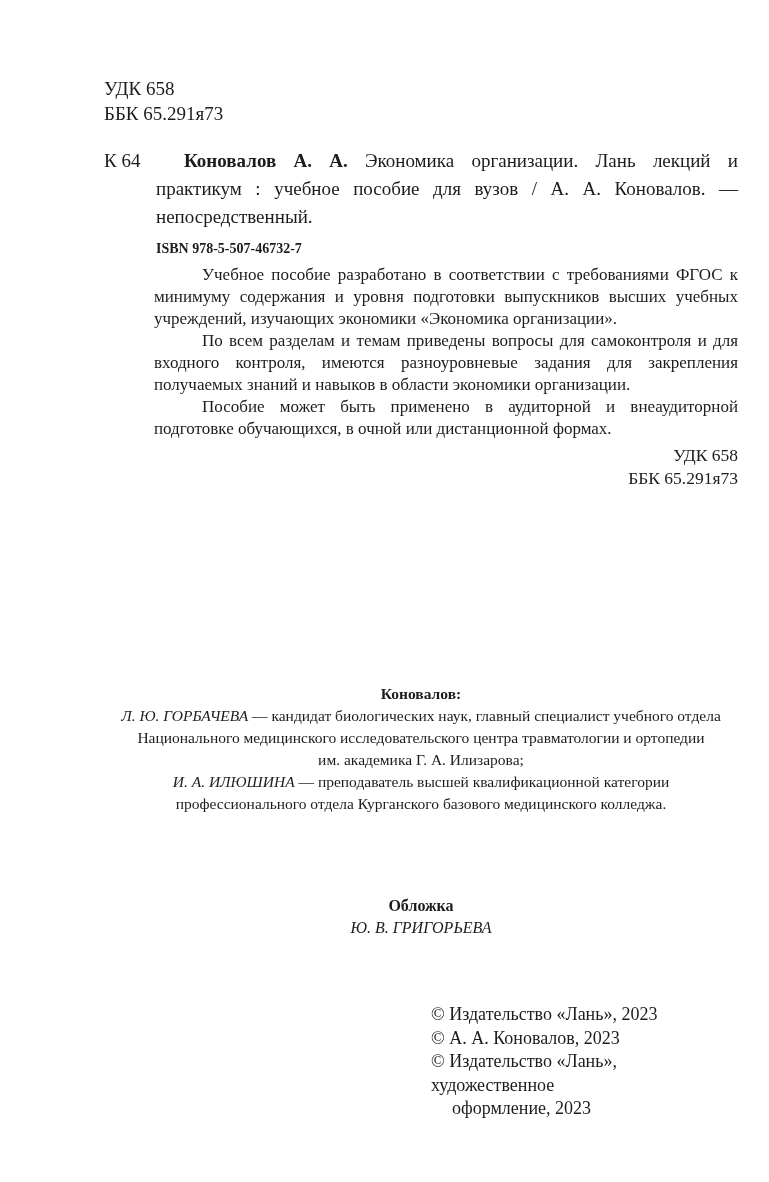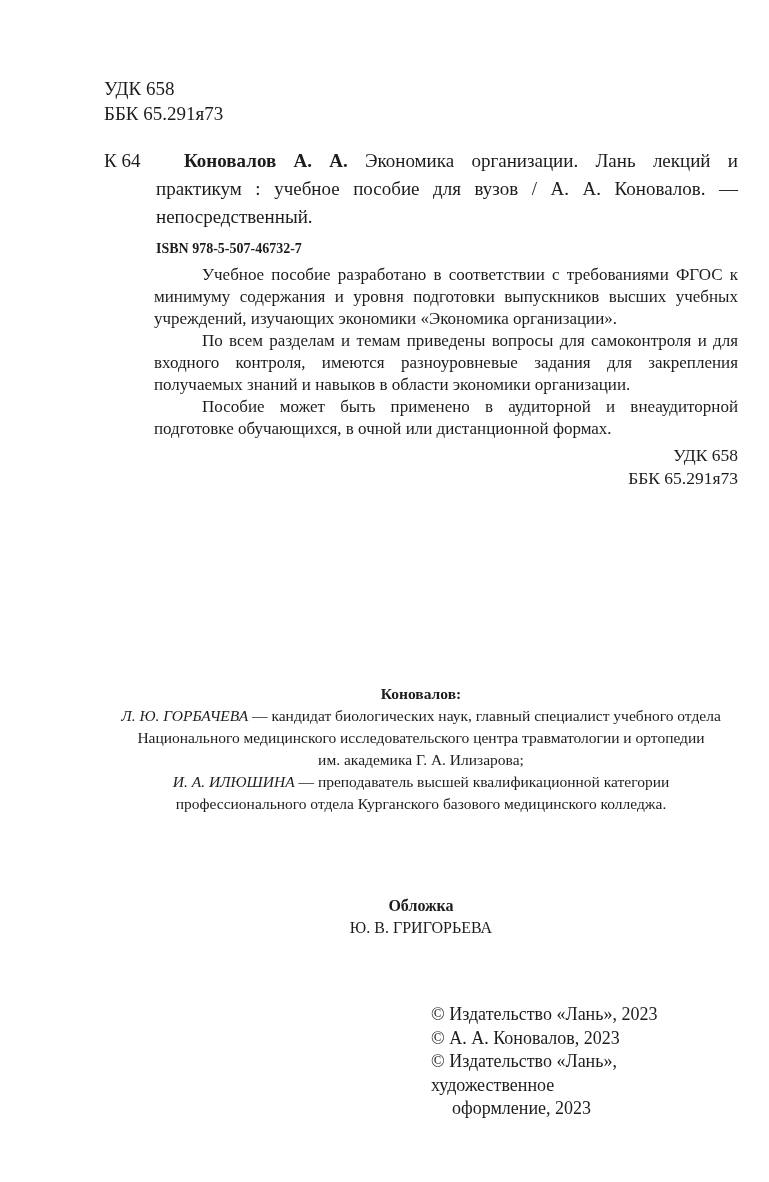--- a/index.html
+++ b/index.html
@@ -97,21 +97,21 @@
   }
 
   
   .cover {
     margin-top: 80px;
     text-align: center;
     font-size: 16px;
     line-height: 22px;
   }
   .cover .heading { font-weight: bold; }
-  .cover .name { }
+  .cover .name { font-style: italic; }
 
   
   .copyright {
     margin-top: 64px;
     margin-left: 327px;
     font-size: 18px;
     line-height: 23.5px;
     text-align: left;
   }
   .copyright .hang {

